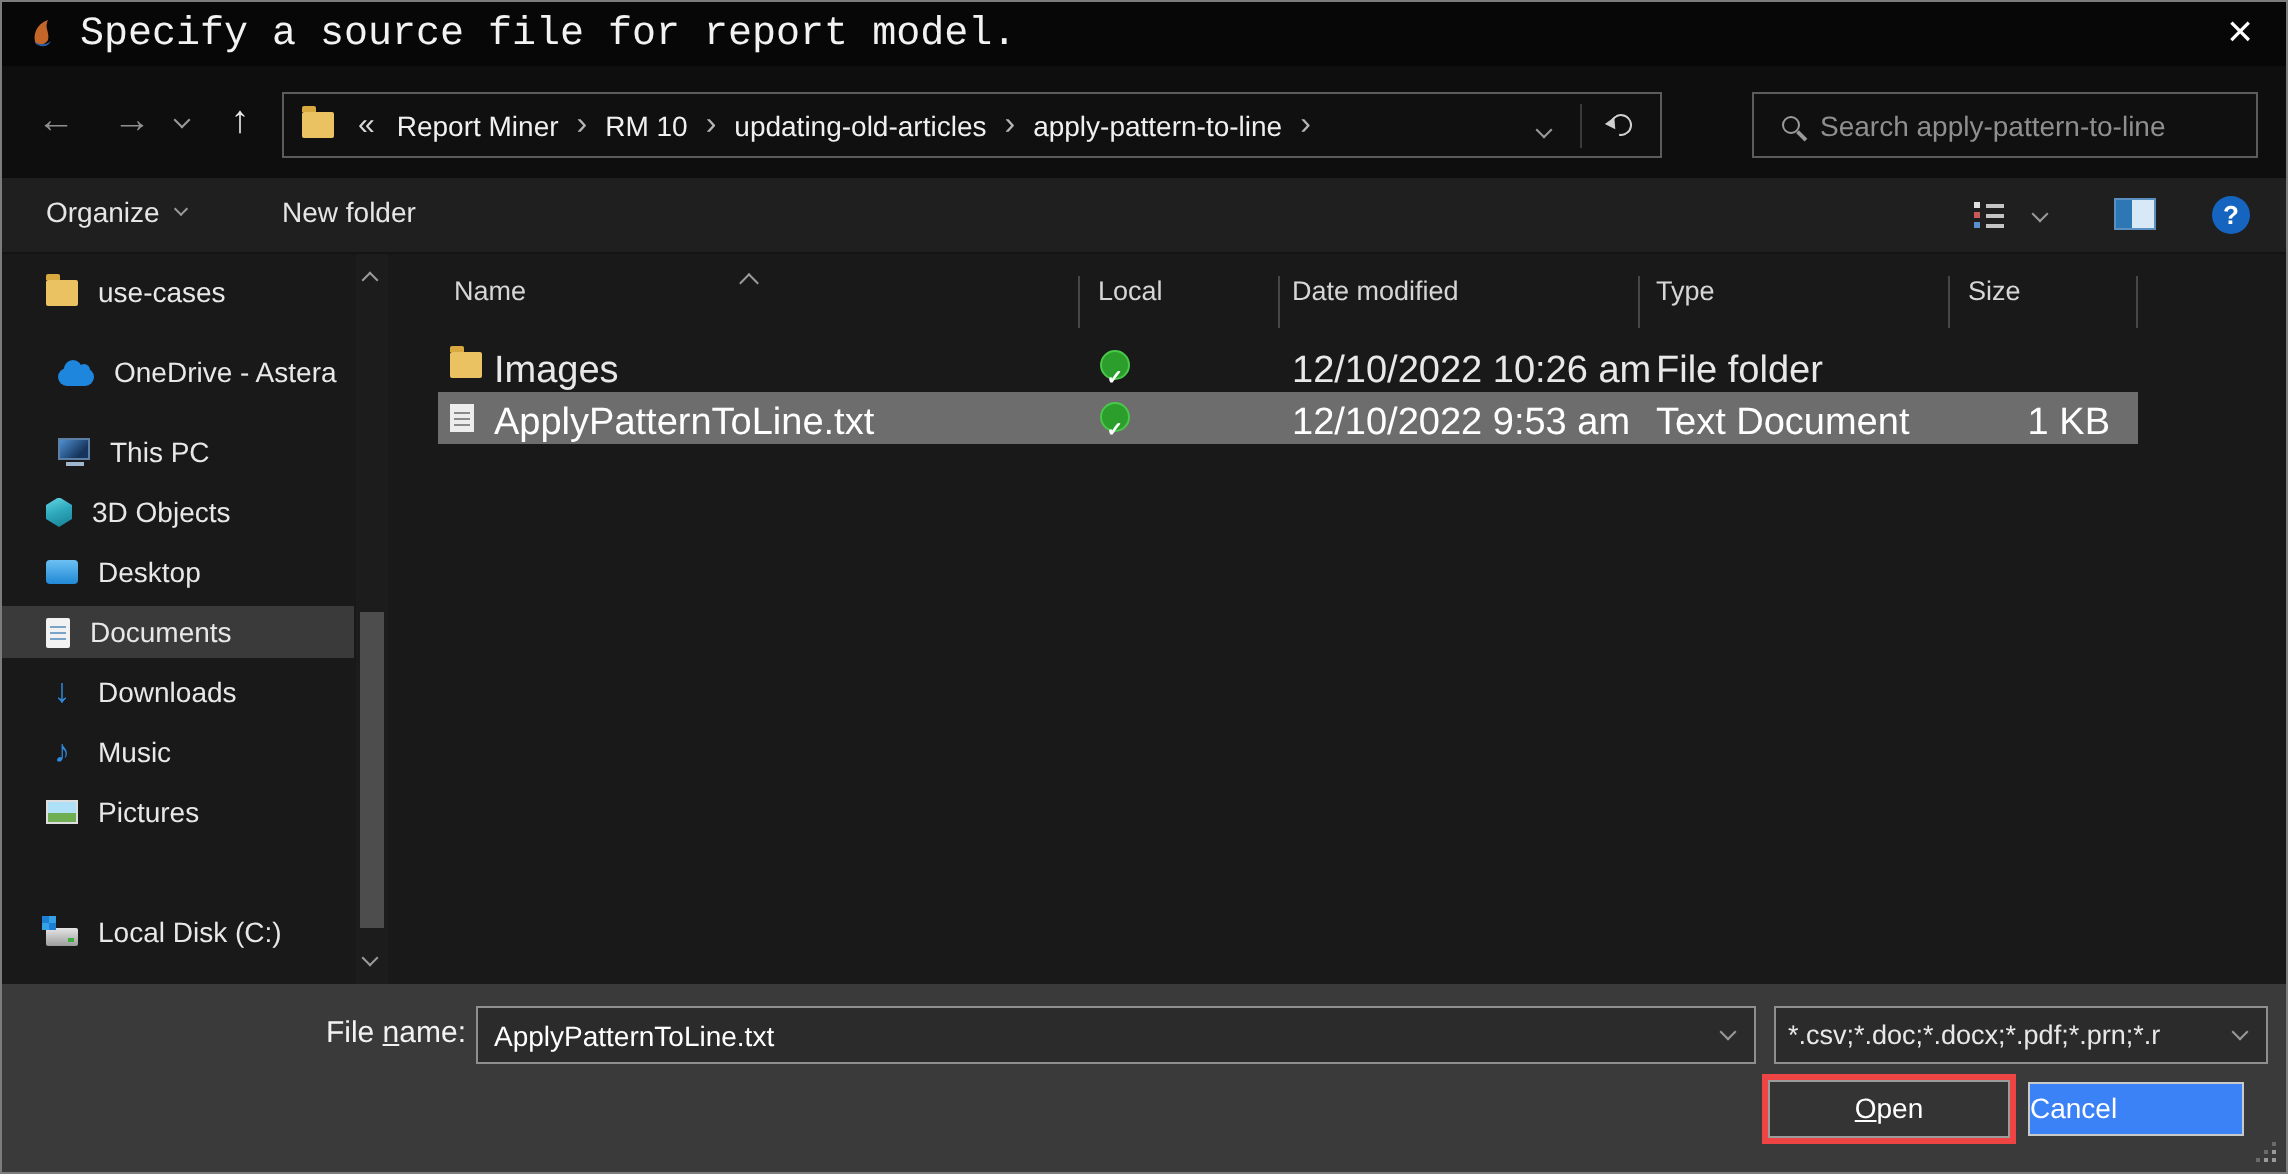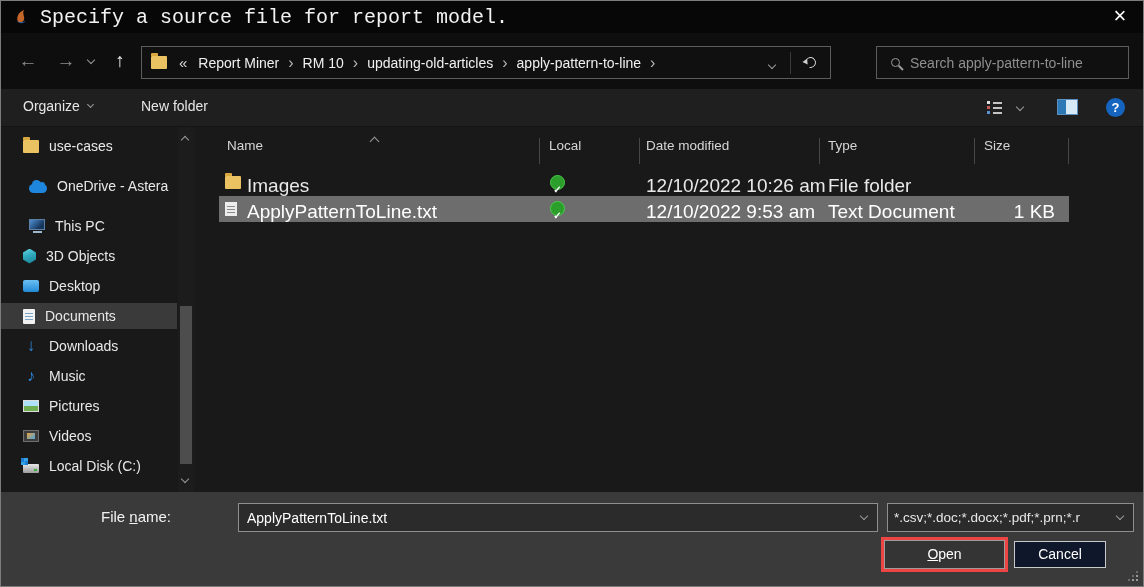--- a/index.html
+++ b/index.html
@@ -106,31 +106,31 @@
   .cell-date { left:427px; }
   .cell-type { left:609px; }
   .cell-size { left:700px; width:142px; text-align:right; padding-right:6px; }
   .icon-textfile { display:inline-block; position:relative; width:12px; height:14px; background:#ededed; }
   .icon-textfile::after { content:''; position:absolute; left:2px; right:2px; top:3px; height:8px;
     background:repeating-linear-gradient(#ededed 0 1px, #8a8a8a 1px 2px, #ededed 2px 3px); }
   .status-check { display:inline-block; width:15px; height:15px; border-radius:50%; background:#2c9e2c; border:1px solid #49c949; text-align:center; }
   .status-check::after { content:'✓'; color:#fff; font-size:10px; font-weight:bold; line-height:13px; }
   
   .footer { position:absolute; left:0; top:491px; width:100%; height:94px; background:#3a3a3a; }
-  .fn-label { position:absolute; left:100px; top:16px; width:132px; font-size:15px; color:#f2f2f2; }
+  .fn-label { position:absolute; left:100px; top:16px; width:132px; text-align:right; font-size:15px; color:#f2f2f2; }
   .mnemonic { text-decoration:underline; }
   .combo { position:absolute; top:11px; height:29px; background:#2b2b2b; border:1px solid #8f8f8f; display:flex; align-items:center; }
   .fn-combo { left:237px; width:640px; }
   .fn-combo input { flex:1; background:transparent; border:0; outline:0; color:#fff; font-size:14px; padding-left:8px; font-family:inherit; }
   .ft-combo { left:886px; width:247px; }
   .ft-combo .ft-text { flex:1; color:#e8e8e8; font-size:13.5px; padding-left:6px; white-space:nowrap; overflow:hidden; }
   .combo .chev { margin-right:10px; margin-top:-3px; flex:0 0 auto; }
   .open-wrap { position:absolute; left:880px; top:45px; width:127px; height:35px; border:3px solid #ef4444; }
   .open-btn { width:100%; height:100%; background:#343434; border:1px solid #9c9c9c; color:#fff; font-size:14px; text-align:center; line-height:27px; }
-  .cancel-btn { position:absolute; left:1013px; top:49px; width:92px; height:27px; background:#0f172a; border:1px solid #c9c9c9; color:#fff; font-size:14px; text-align:center; line-height:25px; }
+  .cancel-btn { position:absolute; left:1013px; top:49px; width:108px; height:27px; background:#3b82f6; border:1px solid #c9c9c9; color:#fff; font-size:14px; line-height:25px; }
   .grip { position:absolute; right:5px; bottom:5px; width:12px; height:12px; }
   .grip::after { content:''; position:absolute; right:0; bottom:0; width:2px; height:2px; background:#9a9a9a;
     box-shadow:-4px 0 #9a9a9a, -8px 0 #6a6a6a, 0 -4px #9a9a9a, -4px -4px #6a6a6a, 0 -8px #6a6a6a; }
 </style>
 </head>
 <body>
 
 <div class="window">
 
   <div class="titlebar">
@@ -217,24 +217,20 @@
         <span class="sicon icon-download"></span>
         <span>Downloads</span>
       </div>
       <div class="side-item lvl1" style="top:236px">
         <span class="sicon icon-music"></span>
         <span>Music</span>
       </div>
       <div class="side-item lvl1" style="top:266px">
         <span class="sicon icon-pictures"></span>
         <span>Pictures</span>
-      </div>
-      <div class="side-item lvl1" style="top:296px">
-        <span class="sicon icon-videos"></span>
-        <span>Videos</span>
       </div>
       <div class="side-item lvl1" style="top:326px">
         <span class="sicon icon-disk"></span>
         <span>Local Disk (C:)</span>
       </div>
       <div class="side-scroll">
         <span class="chev up"></span>
         <div class="side-thumb"></div>
         <span class="chev down"></span>
       </div>

